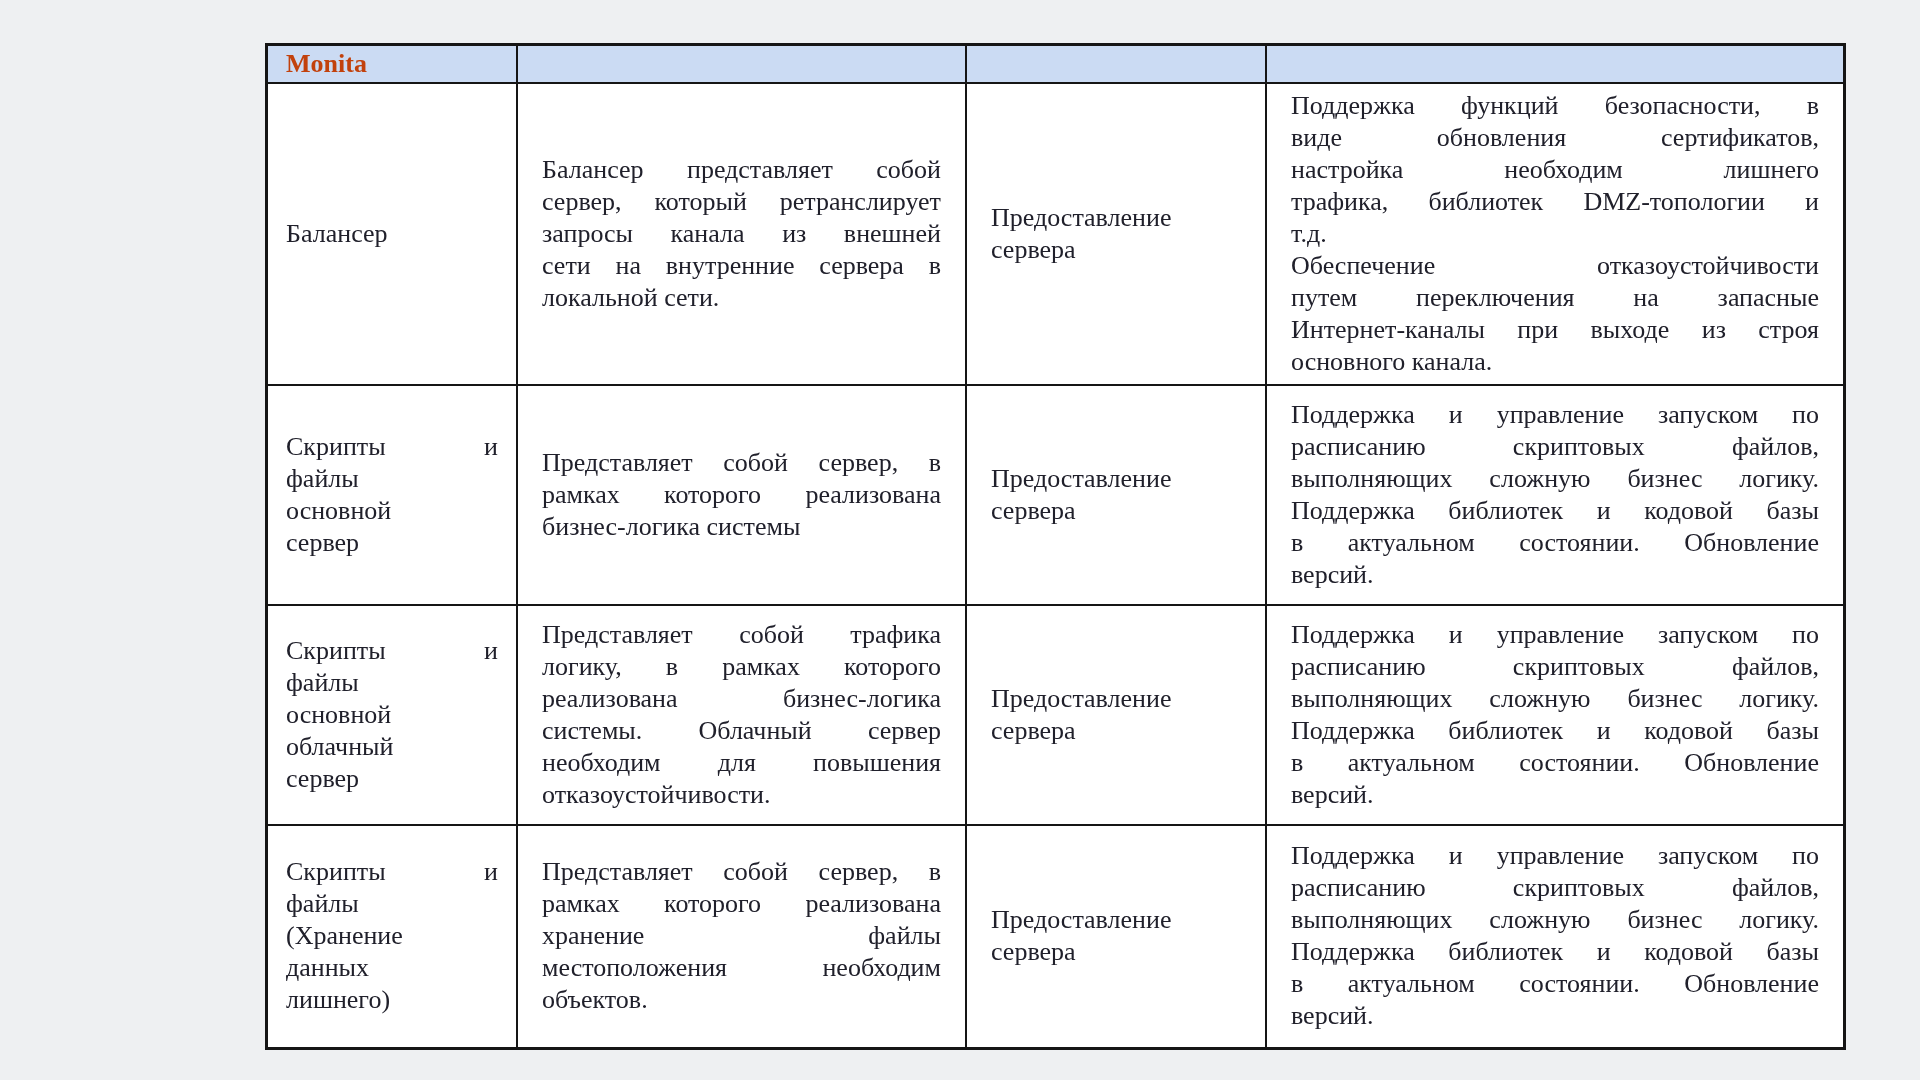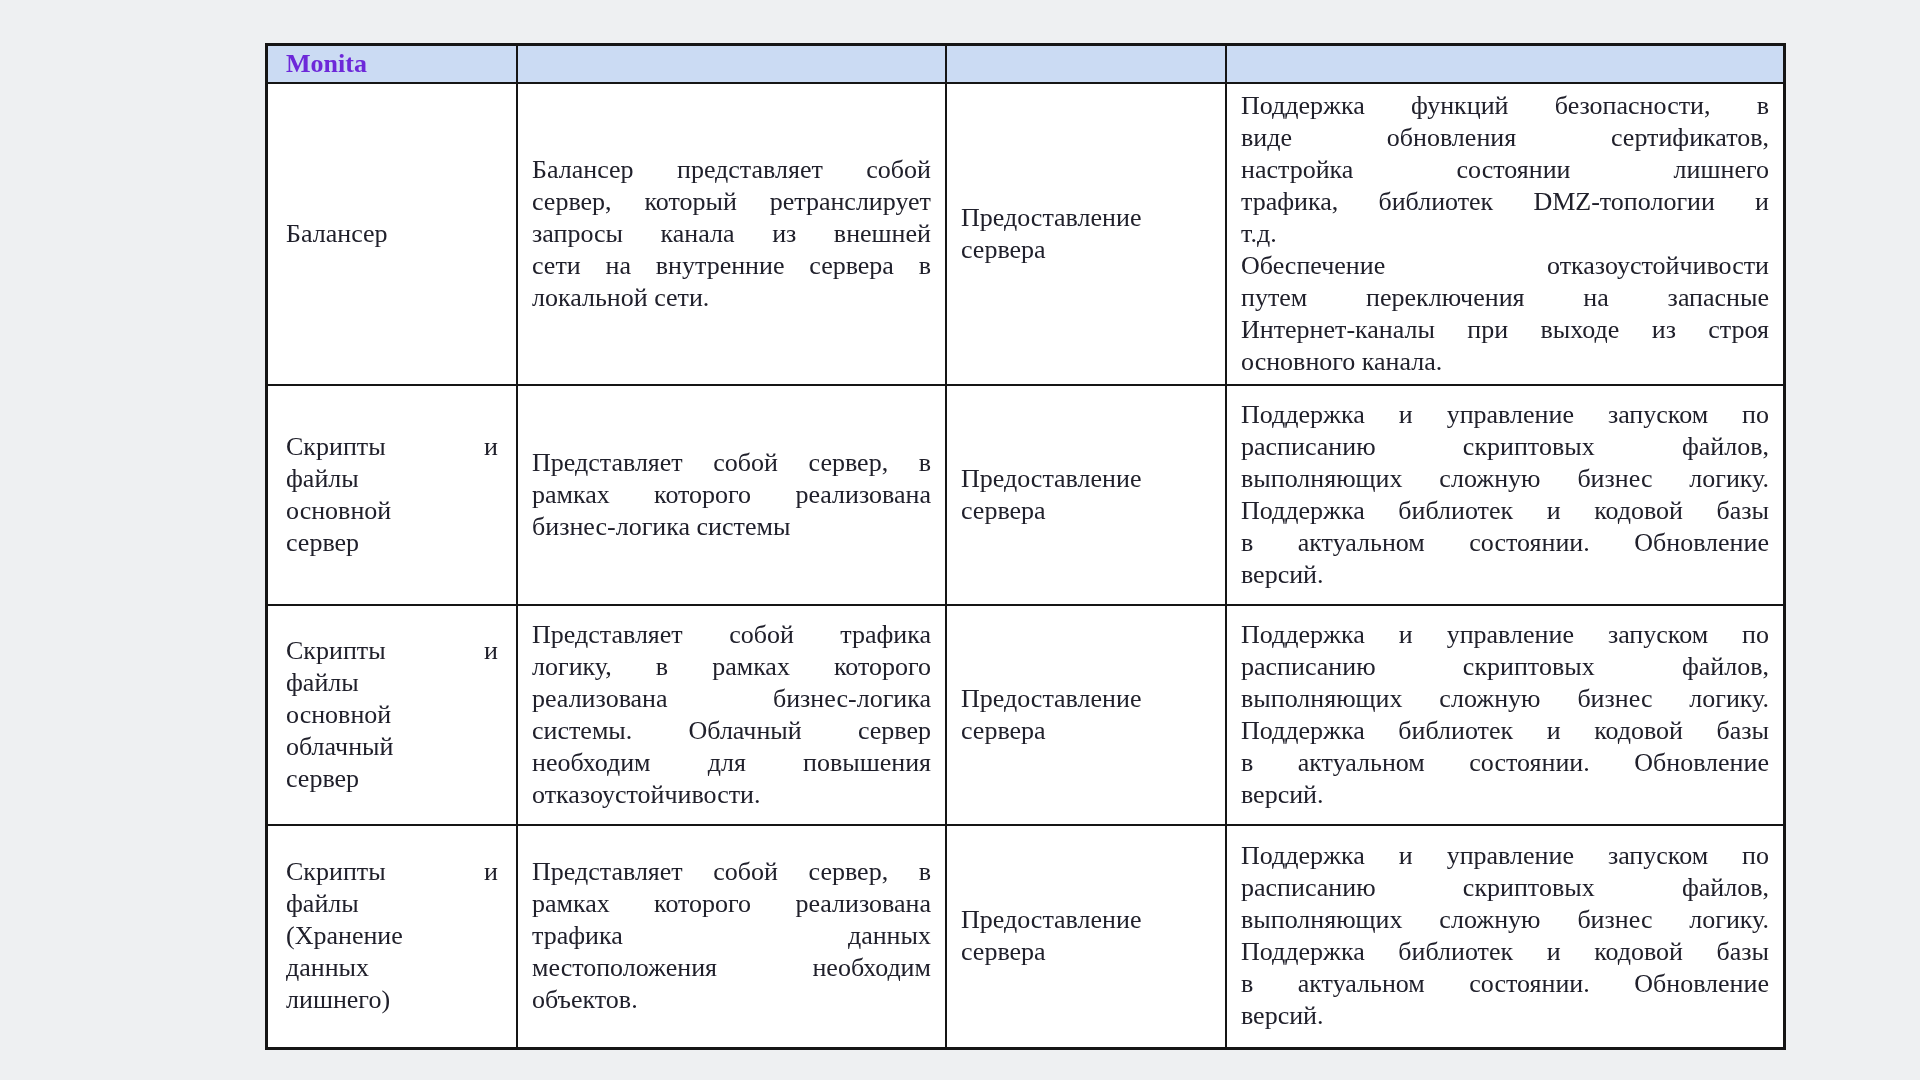--- a/index.html
+++ b/index.html
@@ -23,40 +23,40 @@
     border-collapse: collapse;
     width: 1389px;
     border: 3px solid #151515;
     background: #ffffff;
   }
   .trow { display: table-row; }
   .tcell {
     display: table-cell;
     border: 2px solid #151515;
     vertical-align: middle;
-    padding: 6px 14px;
+    padding: 6px 24px;
     overflow: hidden;
     font-size: 26px;
     line-height: 32px;
     color: #20202b;
   }
   .thead { height: 37px; }
   .r1 { height: 298px; }
   .r2 { height: 220px; }
   .r3 { height: 220px; }
   .r4 { height: 223px; }
   .c1 { width: 212px; padding-left: 18px; padding-right: 18px; }
   .c2 { width: 399px; margin-top: 30px; }
   .c3 { width: 250px; }
   .c4 { width: 528px; }
   .hcell { padding-top: 2px; padding-bottom: 2px; }
   .tbl-title {
     font-weight: bold;
     font-size: 26px;
-    color: #6d28d9;
+    color: #c2410c;
   }
   .para { margin: 0; }
   .line {
     text-align: justify;
     text-align-last: justify;
     white-space: normal;
   }
   .line-last { text-align-last: left; }
 </style>
 </head>
@@ -92,21 +92,21 @@
       <div class="tcell c3">
           <div class="para">
             <div class="line">Предоставление</div>
             <div class="line line-last">сервера</div>
           </div>
         </div>
       <div class="tcell c4">
           <div class="para">
             <div class="line">Поддержка функций безопасности, в</div>
             <div class="line">виде обновления сертификатов,</div>
-            <div class="line">настройка состоянии лишнего</div>
+            <div class="line">настройка необходим лишнего</div>
             <div class="line">трафика, библиотек DMZ-топологии и</div>
             <div class="line line-last">т.д.</div>
           </div>
           <div class="para">
             <div class="line">Обеспечение отказоустойчивости</div>
             <div class="line">путем переключения на запасные</div>
             <div class="line">Интернет-каналы при выходе из строя</div>
             <div class="line line-last">основного канала.</div>
           </div>
         </div>
@@ -191,21 +191,21 @@
             <div class="line">файлы</div>
             <div class="line">(Хранение</div>
             <div class="line">данных</div>
             <div class="line line-last">лишнего)</div>
           </div>
         </div>
       <div class="tcell c2">
           <div class="para">
             <div class="line">Представляет собой сервер, в</div>
             <div class="line">рамках которого реализована</div>
-            <div class="line">трафика данных</div>
+            <div class="line">хранение файлы</div>
             <div class="line">местоположения необходим</div>
             <div class="line line-last">объектов.</div>
           </div>
         </div>
       <div class="tcell c3">
           <div class="para">
             <div class="line">Предоставление</div>
             <div class="line line-last">сервера</div>
           </div>
         </div>

